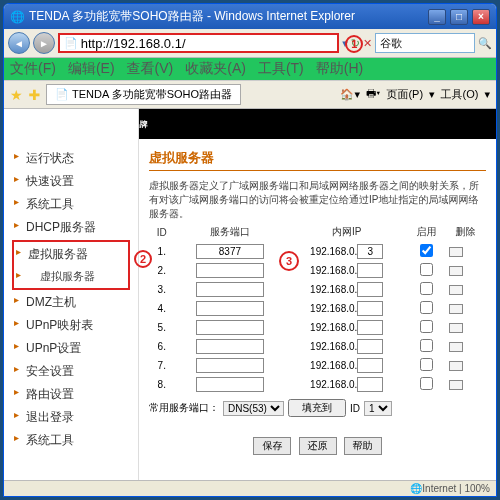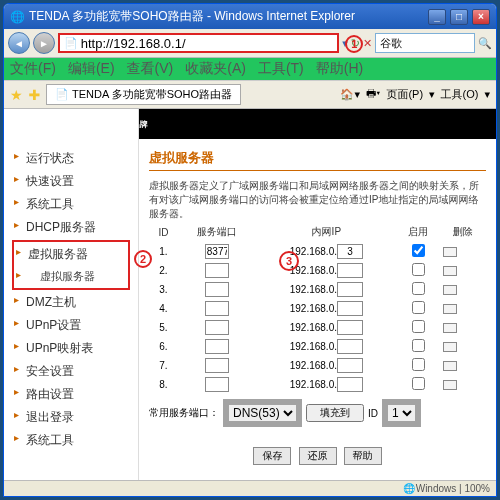--- a/index.html
+++ b/index.html
@@ -26,28 +26,28 @@
 .side-item{color:#333;padding:3px 6px 3px 14px;font-size:12px;position:relative;cursor:pointer}
 .side-item::before{content:"▸";position:absolute;left:2px;color:#c60;font-size:10px}
 .side-sub{padding-left:26px;font-size:11px;color:#444}
 .side-group{border:2px solid #d22;padding:1px 0;margin:1px 0;position:relative}
 .main{flex:1;padding:40px 10px 4px;overflow:hidden}
 .panel-title{color:#c60;font-size:13px;font-weight:bold;border-bottom:1px solid #c60;padding-bottom:3px;margin-bottom:8px}
 .desc{font-size:10px;color:#444;line-height:1.4;}
 .tbl{width:100%;font-size:10px}
 .tbl th{padding:2px;font-weight:normal;color:#333}
 .tbl td{padding:1px 2px;text-align:center}
-.tbl input[type=text]{width:24px;border:1px solid #888;font-size:10px;padding:1px;text-align:center}
+.tbl input[type=text]{width:68px;border:1px solid #888;font-size:10px;padding:1px;text-align:center}
 .tbl input.ip{width:26px}
 .ipcell{white-space:nowrap}
 .r1{border:2px solid #d22}
 .btns{text-align:center;margin-top:20px}
 .btns button{font-size:10px;padding:1px 8px;margin:0 2px;background:#e8e8e8;border:1px solid #888}
 .bottom{display:flex;align-items:center;gap:4px;font-size:10px;margin-top:4px}
-.bottom select{font-size:12px;border:6px solid #a3a3a3}
+.bottom select{font-size:10px;border:1px solid #a3a3a3}
 .bottom button{font-size:10px;padding:0 12px}
 .status{background:#ece9d8;border-top:1px solid #bbb;padding:2px 6px;display:flex;font-size:10px;color:#555}
 .status .spacer{flex:1}
 .searchbox{width:100px;border:1px solid #7eb0d8;background:#fff;height:20px;padding:2px 4px;font-size:11px;display:flex;align-items:center}
 .del{width:14px;height:10px;border:1px solid #888;background:#f4f4f4}
 </style>
 </head>
 <body>
 
 <div class="window">
@@ -108,22 +108,22 @@
    <div class="side-item">运行状态</div>
    <div class="side-item">快速设置</div>
    <div class="side-item">系统工具</div>
    <div class="side-item">DHCP服务器</div>
    <div class="side-group">
      <div class="side-item">虚拟服务器</div>
      <div class="side-item side-sub">虚拟服务器</div>
      <div class="circ" style="width:18px;height:18px;right:-24px;top:8px">2</div>
    </div>
    <div class="side-item">DMZ主机</div>
+   <div class="side-item">UPnP映射表</div>
    <div class="side-item">UPnP设置</div>
-   <div class="side-item">UPnP映射表</div>
    <div class="side-item">安全设置</div>
    <div class="side-item">路由设置</div>
    <div class="side-item">退出登录</div>
    <div class="side-item">系统工具</div>
 
   </div>
 
   <div class="main">
    <div class="panel-title">虚拟服务器</div>
    <div class="desc">虚拟服务器定义了广域网服务端口和局域网网络服务器之间的映射关系，所有对该广域网服务端口的访问将会被重定位给通过IP地址指定的局域网网络服务器。</div>
@@ -224,17 +224,17 @@
     <button>保存</button>
     <button>还原</button>
     <button>帮助</button>
    </div>
   </div>
  </div>
 
  <div class="status">
   <div class="spacer"></div>
   <span>🌐</span>
-  <span>Windows</span>
+  <span>Internet</span>
   &nbsp;|&nbsp;
   <span>100%</span>
  </div>
 </div>
 
 </body></html>

